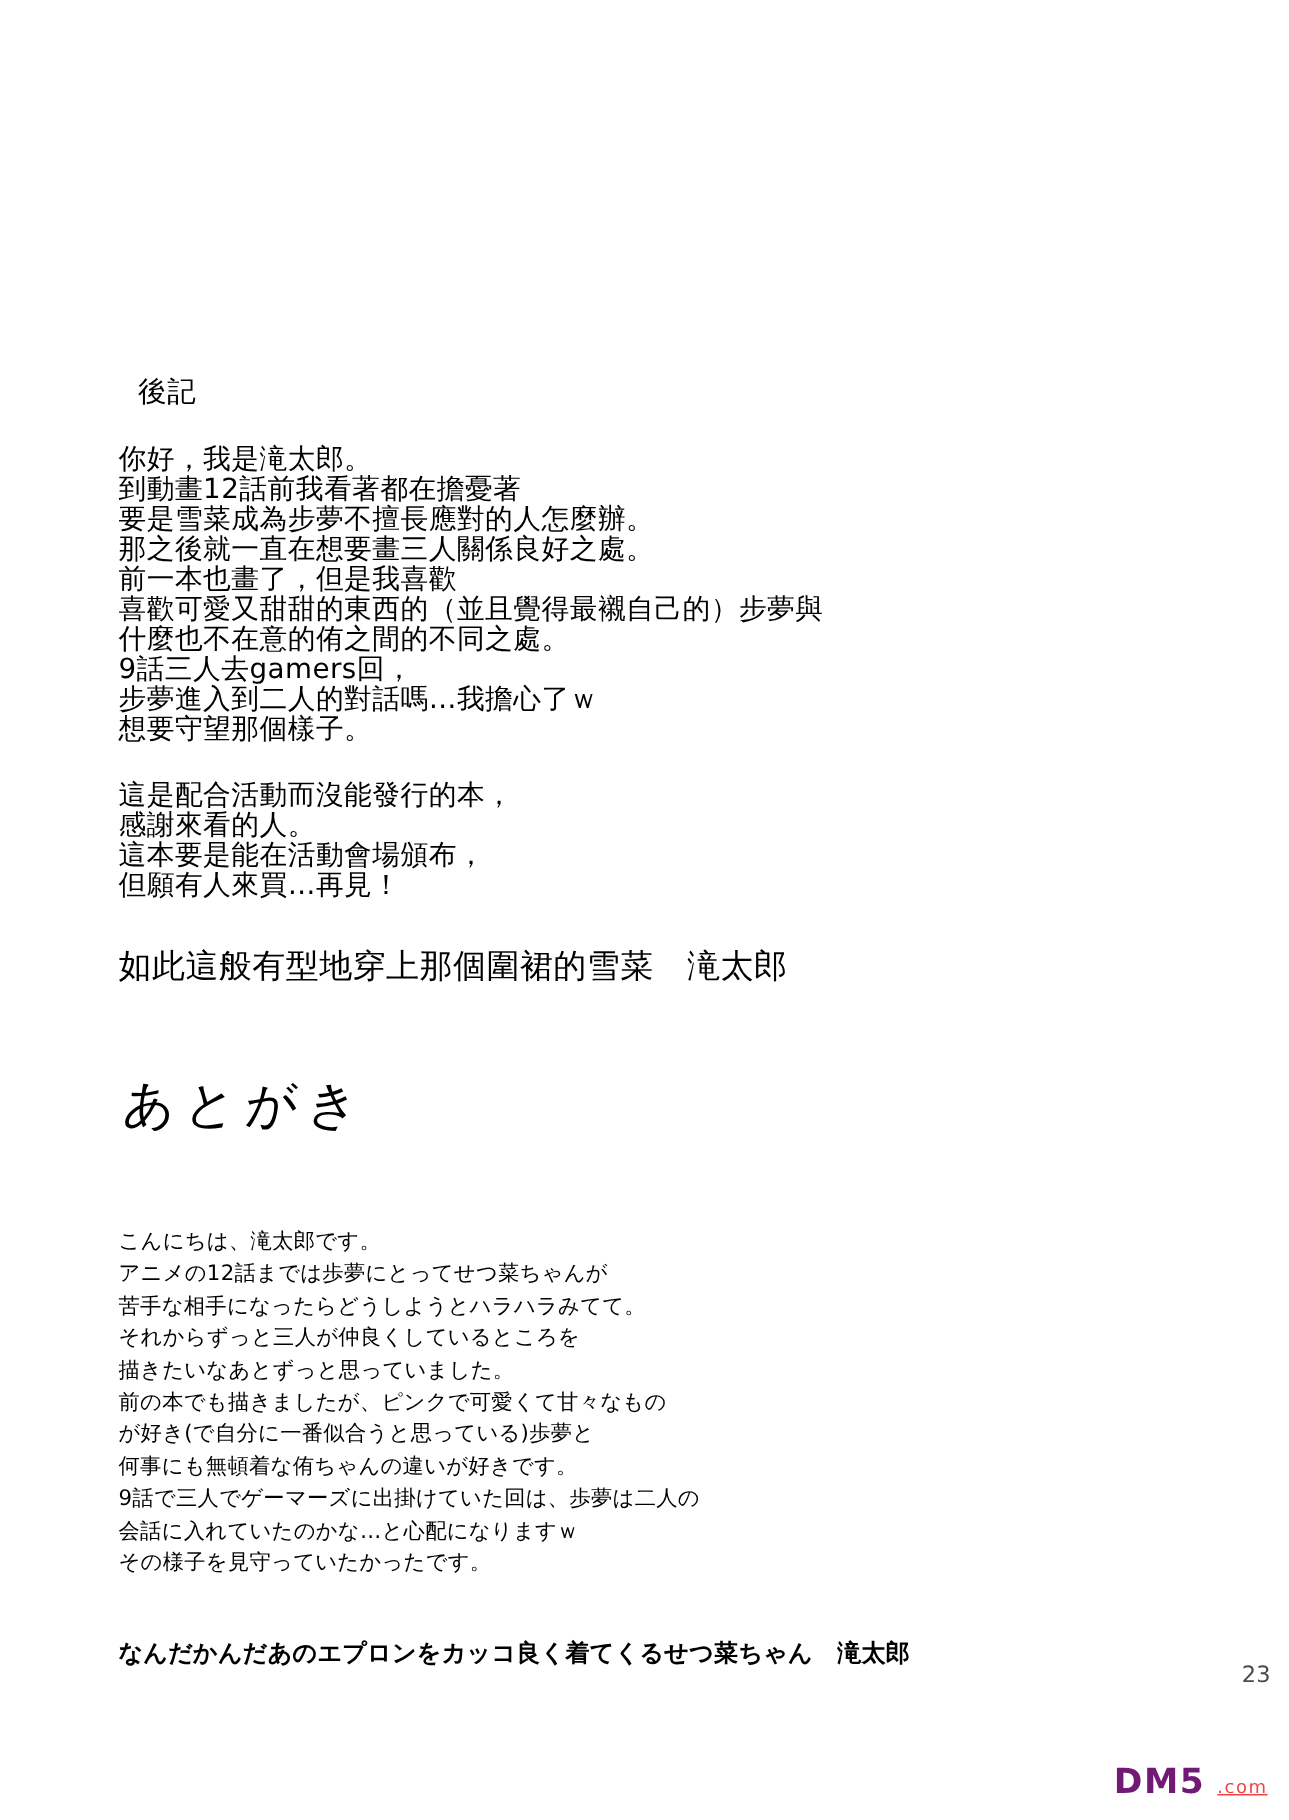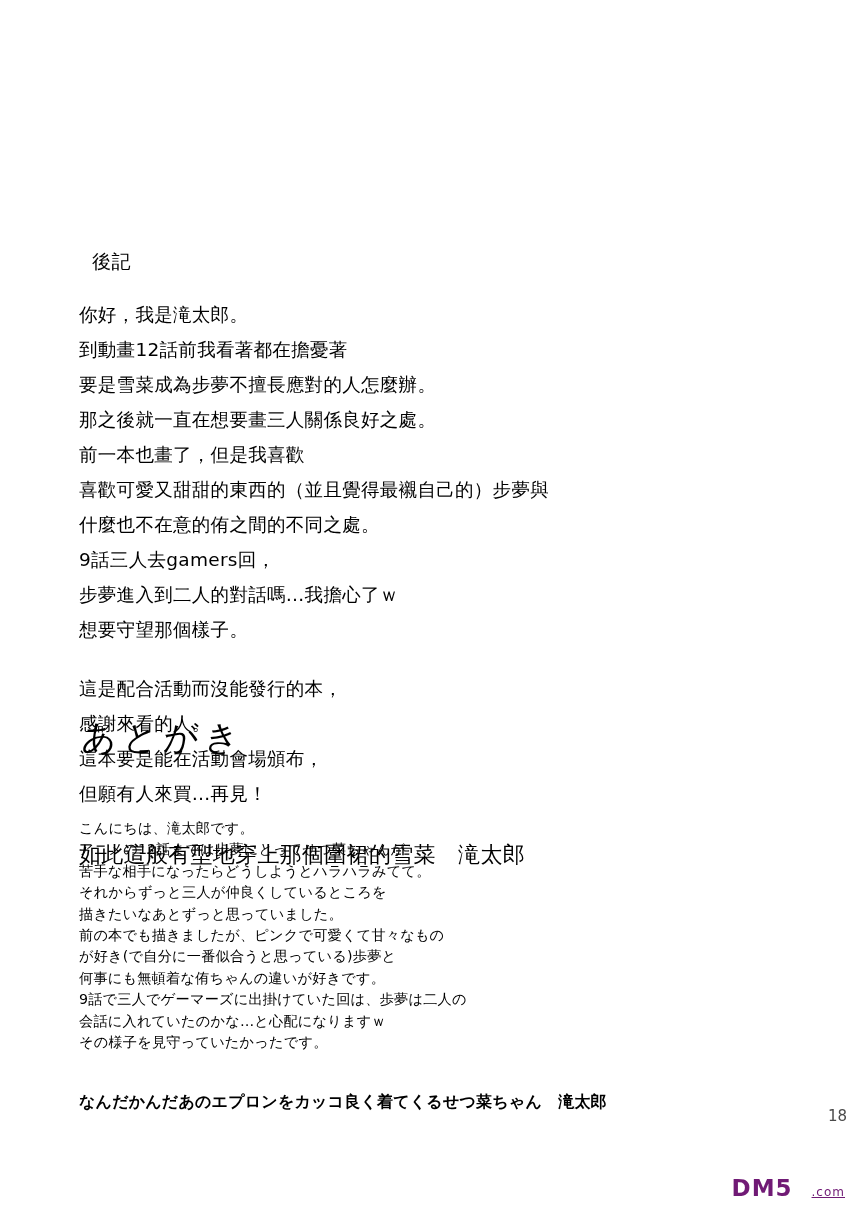--- a/index.html
+++ b/index.html
@@ -31,21 +31,21 @@
   }
   .zh-heading {
     font-size: 19px;
     line-height: 28px;
     letter-spacing: 0.5px;
     margin: 0 0 22px 13px;
     font-weight: 400;
   }
   .zh-para {
     font-size: 18.5px;
-    line-height: 35px;
+    line-height: 20px;
     letter-spacing: 0.3px;
     margin: 0;
     white-space: pre-wrap;
   }
   .zh-gap {
     height: 24px;
   }
   .zh-signature {
     font-size: 22px;
     line-height: 28px;
@@ -120,22 +120,22 @@
     display: flex;
     align-items: baseline;
     user-select: none;
   }
   .watermark .wm-main {
     color: #701a75;
   }
   .watermark .wm-suffix {
     font-size: 12px;
     font-weight: 400;
-    color: #701a75;
-    margin-left: 19px;
+    color: #ef4444;
+    margin-left: 8px;
     text-decoration: underline;
   }
 </style>
 </head>
 <body>
 
 <div class="page">
 
   <div class="zh-block">
     <h1 class="zh-heading">後記</h1>
@@ -168,20 +168,20 @@
 前の本でも描きましたが、ピンクで可愛くて甘々なもの
 が好き(で自分に一番似合うと思っている)歩夢と
 何事にも無頓着な侑ちゃんの違いが好きです。
 9話で三人でゲーマーズに出掛けていた回は、歩夢は二人の
 会話に入れていたのかな…と心配になりますｗ
 その様子を見守っていたかったです。</p>
     <div class="jp-gap"></div>
     <p class="jp-signature">なんだかんだあのエプロンをカッコ良く着てくるせつ菜ちゃん　滝太郎</p>
   </div>
 
-  <div class="page-number">18</div>
+  <div class="page-number">23</div>
 
   <div class="watermark">
     <span class="wm-main">DM5</span>
     <span class="wm-suffix">.com</span>
   </div>
 
 </div>
 
 </body></html>

